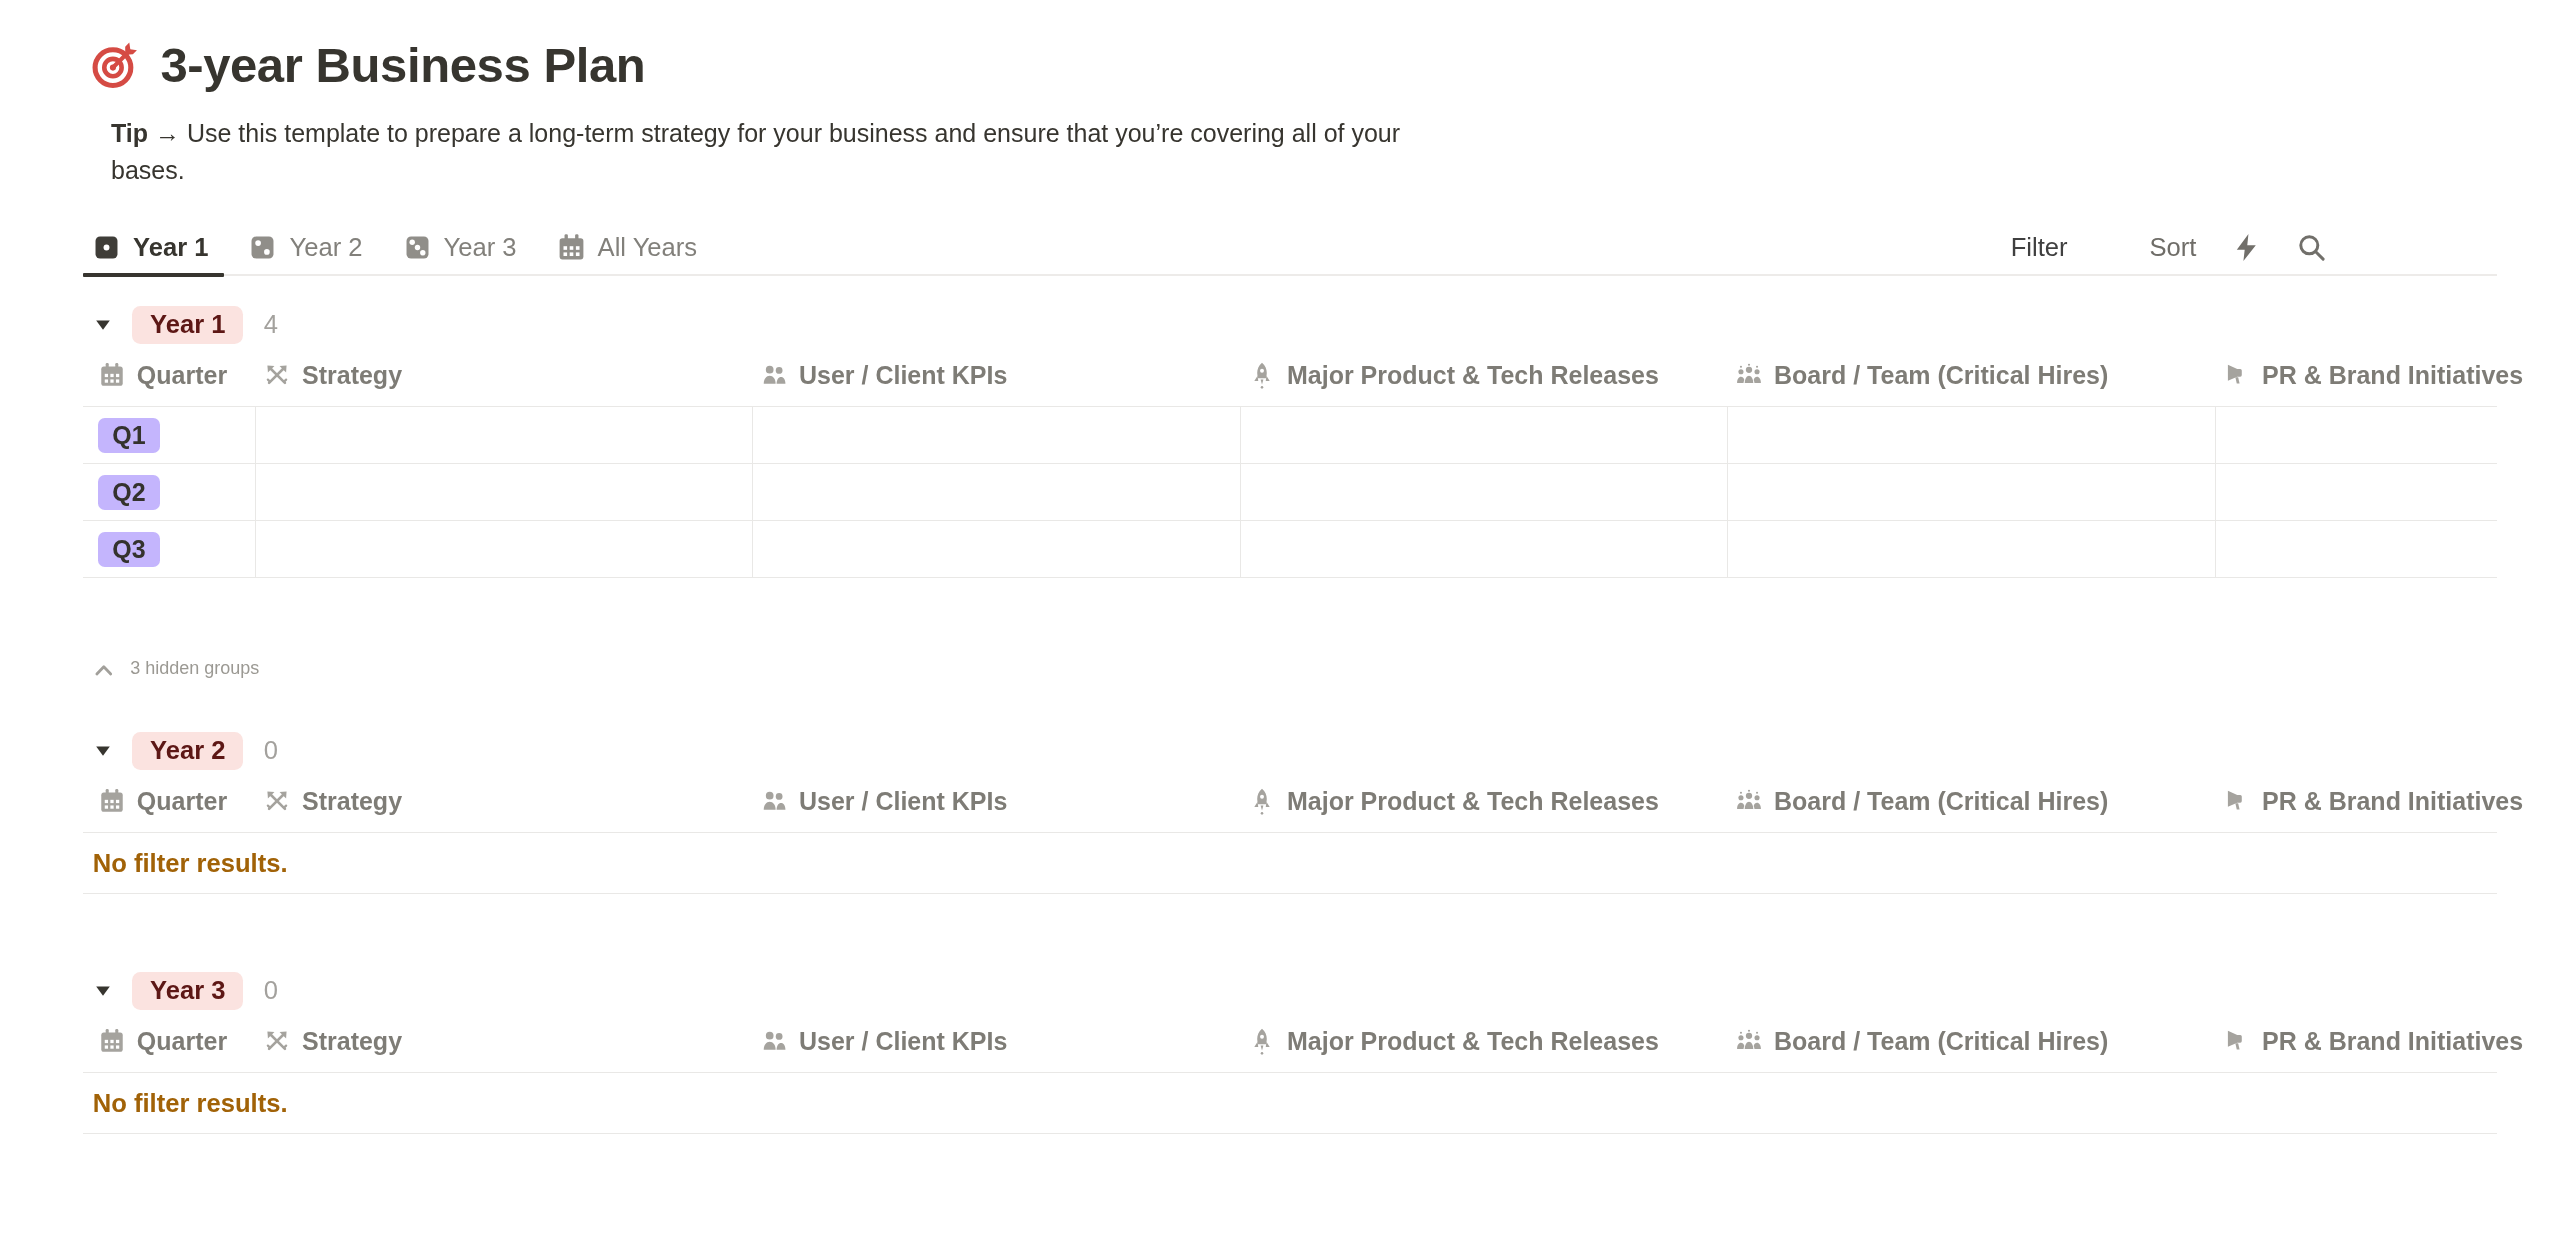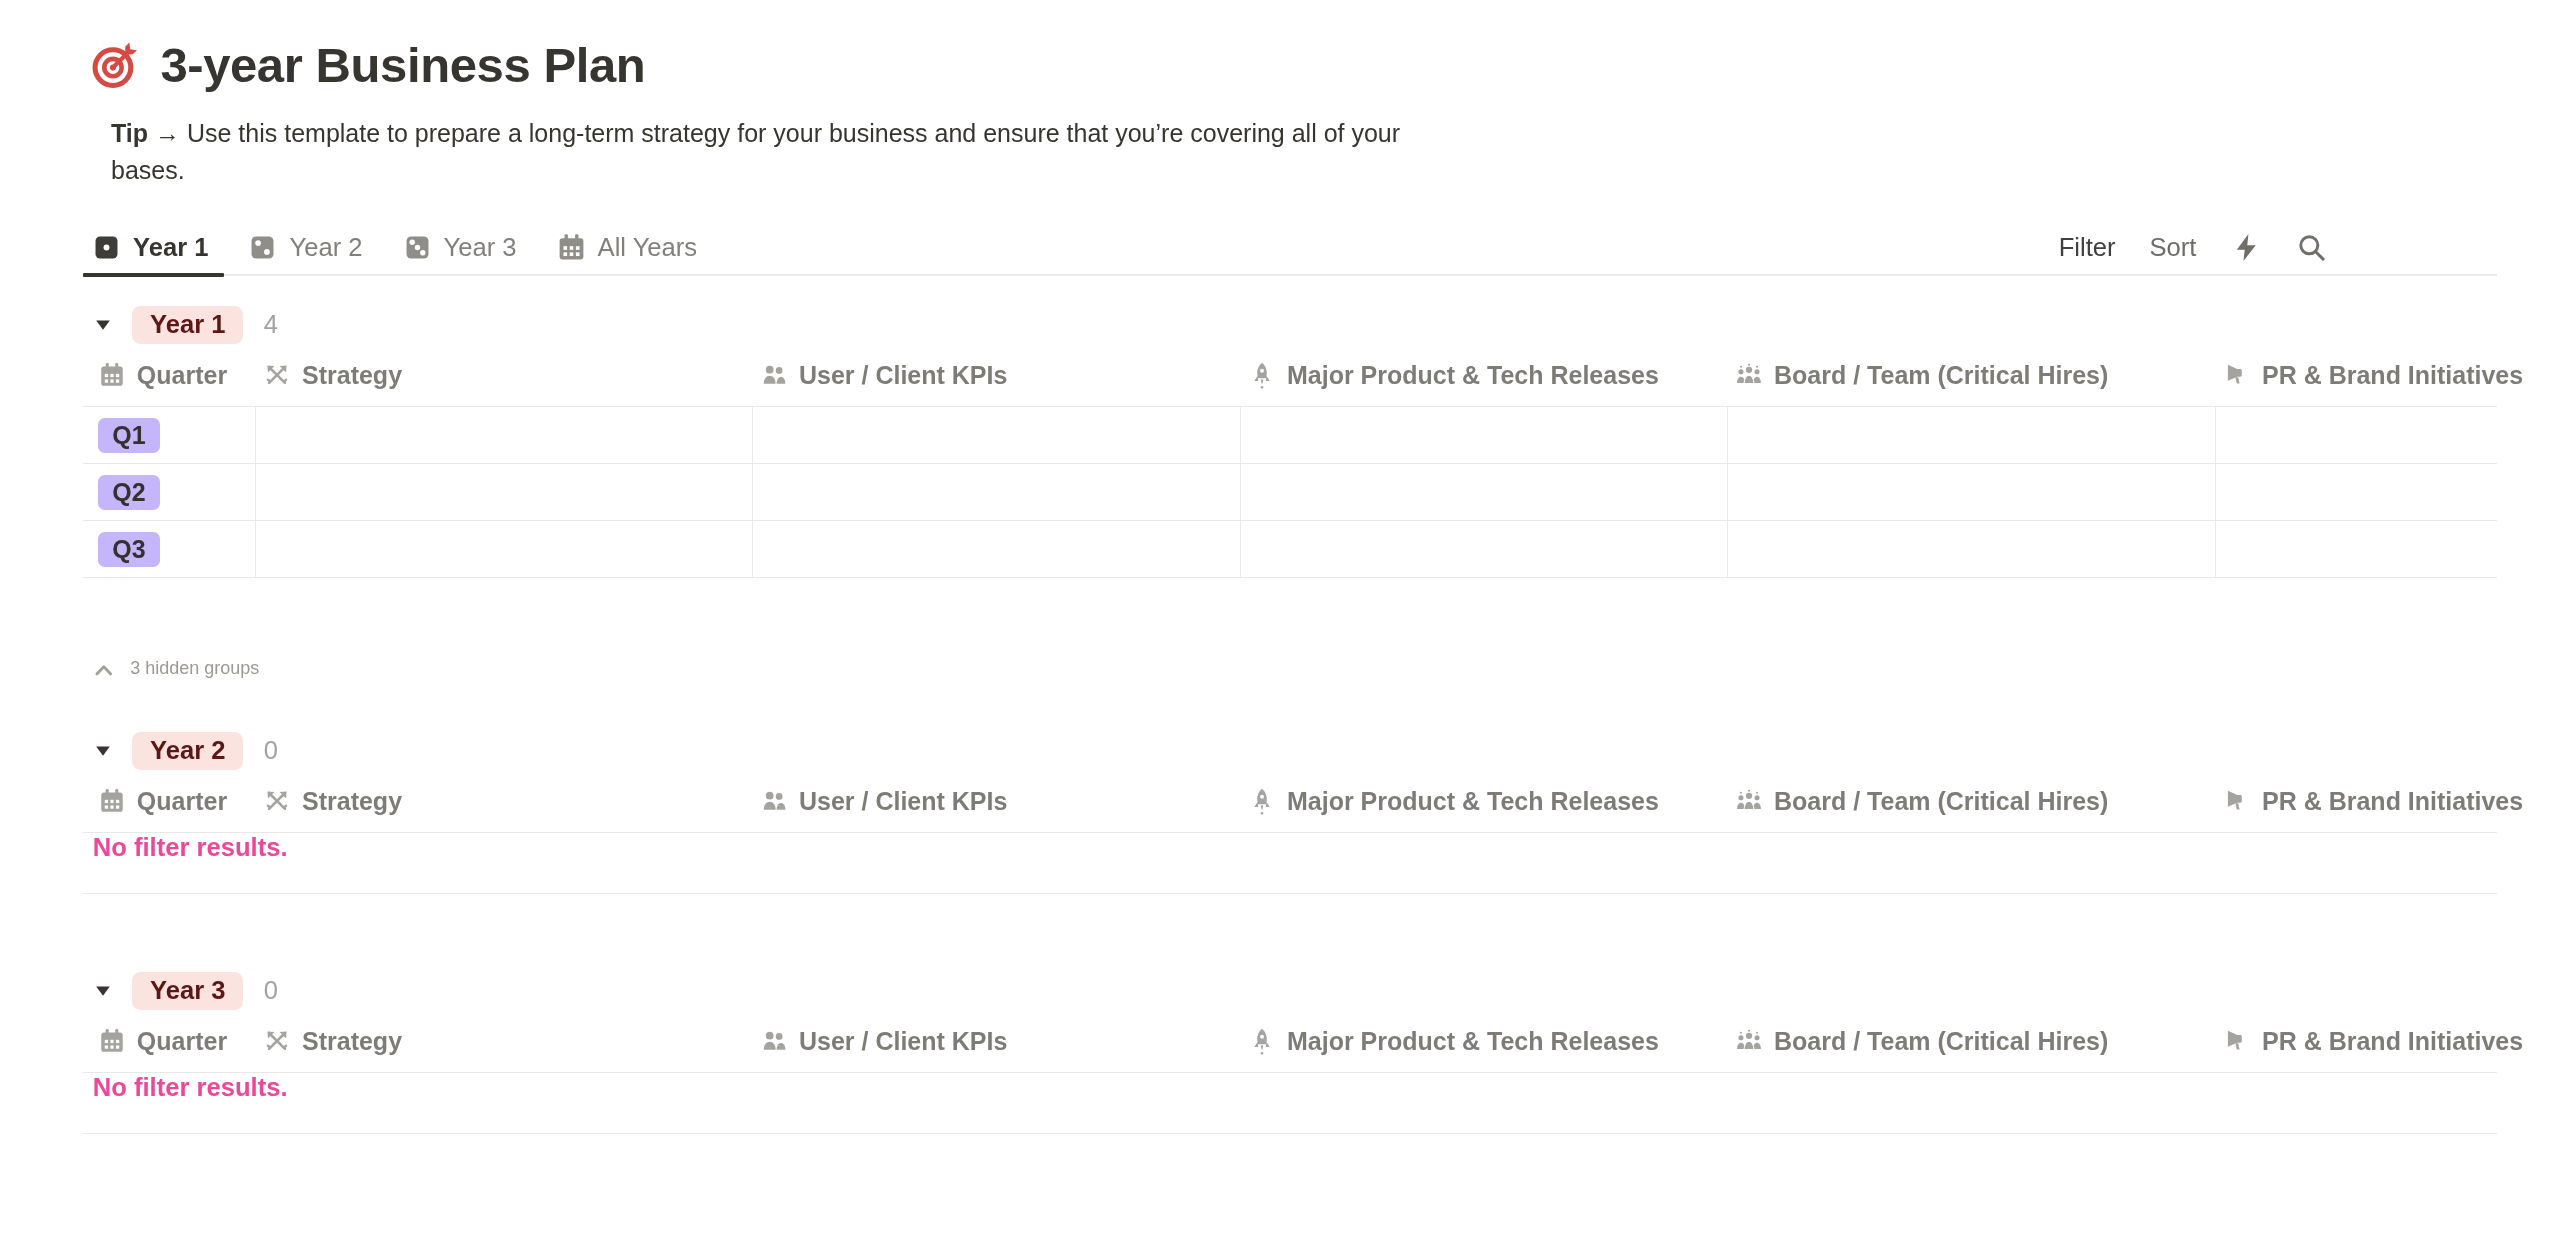--- a/index.html
+++ b/index.html
@@ -24,21 +24,21 @@
     border-bottom:2.6px solid #EDEBE9; padding-left:8.5px; padding-right:170px;
   }
   .tabs { display:flex; align-items:center; gap:39px; height:100%; }
   .tab { display:flex; align-items:center; gap:11px; font-size:25.6px; color:#82807B; position:relative; height:100%; cursor:pointer; }
   .tab .tab-icon { width:31px; height:31px; color:#908E89; }
   .tab.active { color:#37352F; font-weight:700; }
   .tab.active .tab-icon { color:#3F3D38; }
   .tab.active::after { content:""; position:absolute; left:-8.5px; right:-15.3px; bottom:-2.6px; height:4.3px; background:#37352F; border-radius:0.9px; }
   .toolbar { display:flex; align-items:center; gap:34px; font-size:25.6px; }
   .toolbar .tb-filter { color:#404040; }
-  .toolbar .tb-sort { color:#6F6D68; }
+  .toolbar .tb-sort { color:#6F6D68;margin-left:48px; }
   .toolbar .tb-icon { width:31px; height:31px; color:#716F6A; }
 
   
   .group-header { display:flex; align-items:center; gap:17px; height:39px; }
   .g1 { margin-top:29px; }
   .g2 { margin-top:41px; }
   .g3 { margin-top:77px; }
   .toggle-triangle { width:24px; height:24px; color:#37352F; flex:0 0 auto; }
   .group-badge {
     background:#FBE3E0; color:#5D1715; font-size:25.6px; font-weight:700;
@@ -60,22 +60,22 @@
     display:grid; grid-template-columns:172px 497px 488px 487px 488px 596px;
     height:57px; border-bottom:1.7px solid #E9E8E6; align-items:center;
   }
   .tcell { height:100%; display:flex; align-items:center; }
   .trow .tcell + .tcell { border-left:1.7px solid #E9E8E6; }
   .quarter-badge {
     margin-left:15.3px; background:#c4b5fd; color:#34322E; font-size:25px;
     padding:2.6px 14.5px 4.3px 14.5px; border-radius:6.8px; line-height:28px;
   }
   .empty-row {
-    height:61px; display:flex; border-bottom:1.7px solid #E9E8E6;
-    color:#ec4899; font-size:25.6px; padding-left:10.2px;
+    height:61px; display:flex; align-items:center; border-bottom:1.7px solid #E9E8E6;
+    color:#a16207; font-size:25.6px; padding-left:10.2px;
   }
 
   
   .hidden-groups { margin-top:80px; display:flex; align-items:flex-start; gap:13.6px; height:32px; color:#9B9993; font-size:18px; cursor:pointer; }
   .chev-icon { width:25.6px; height:25.6px; color:#A2A09B; }
 
   .sprites { position:absolute; width:0; height:0; overflow:hidden; }
 </style>
 </head>
 <body>

